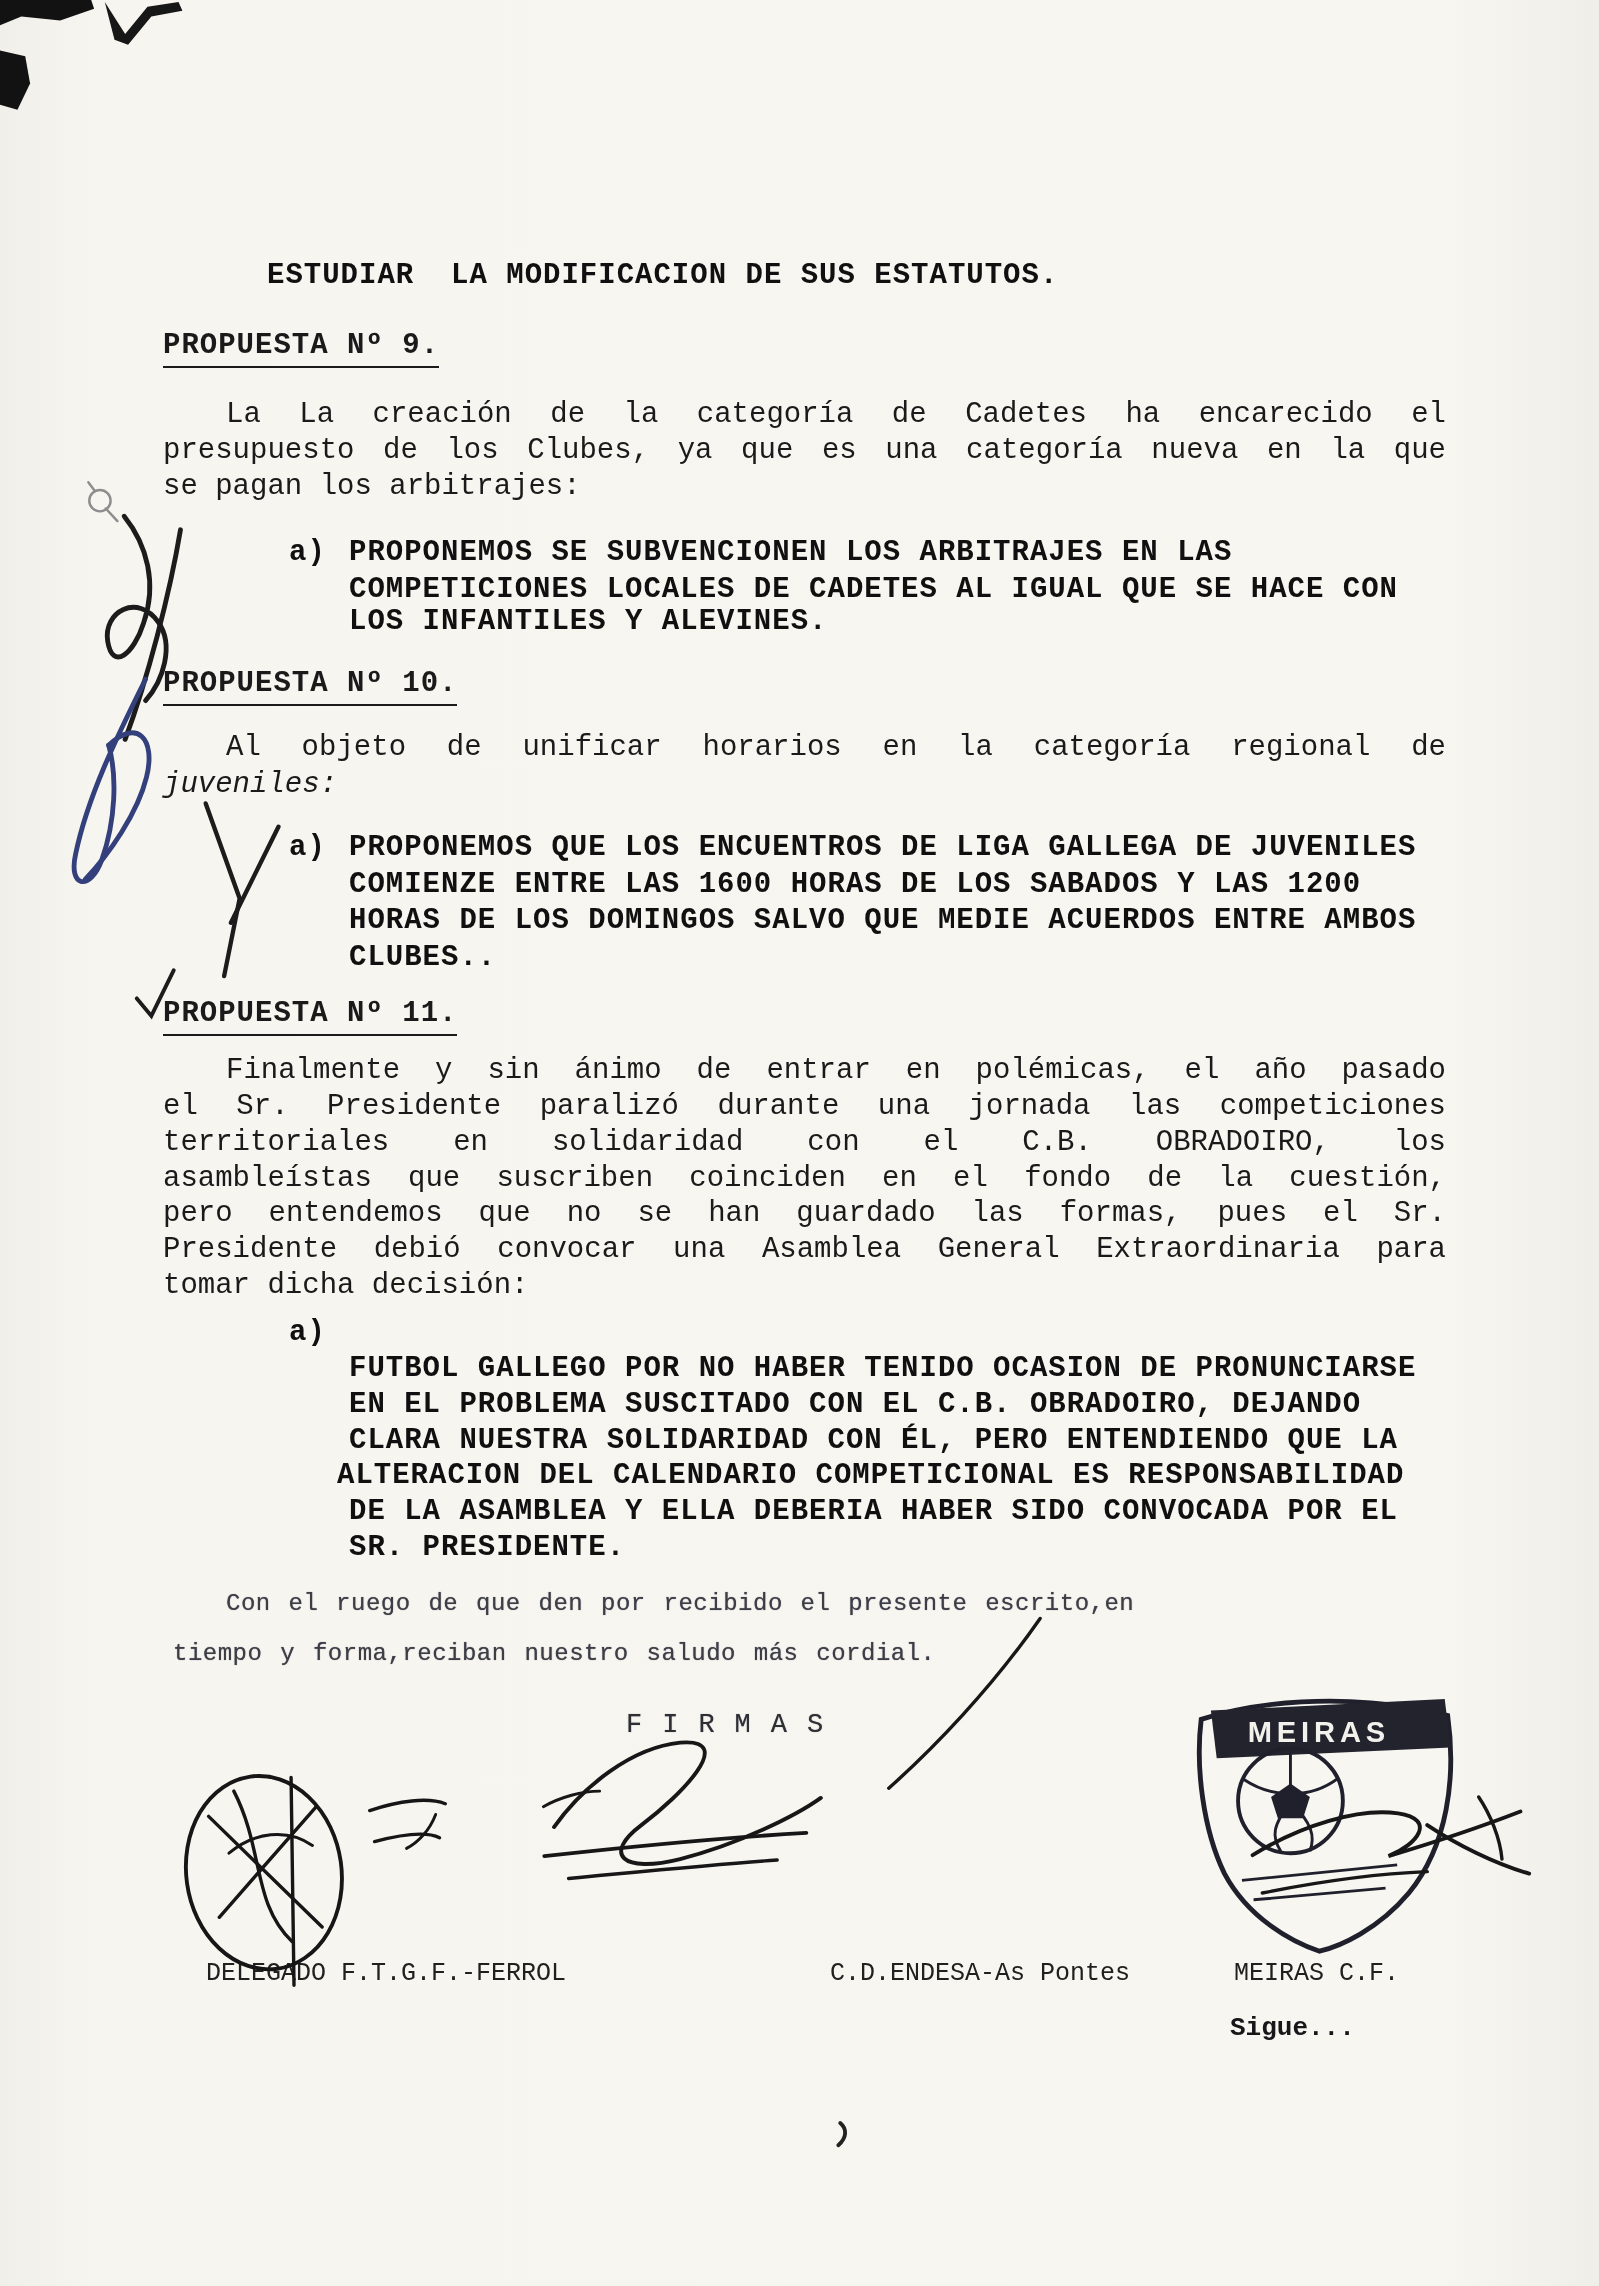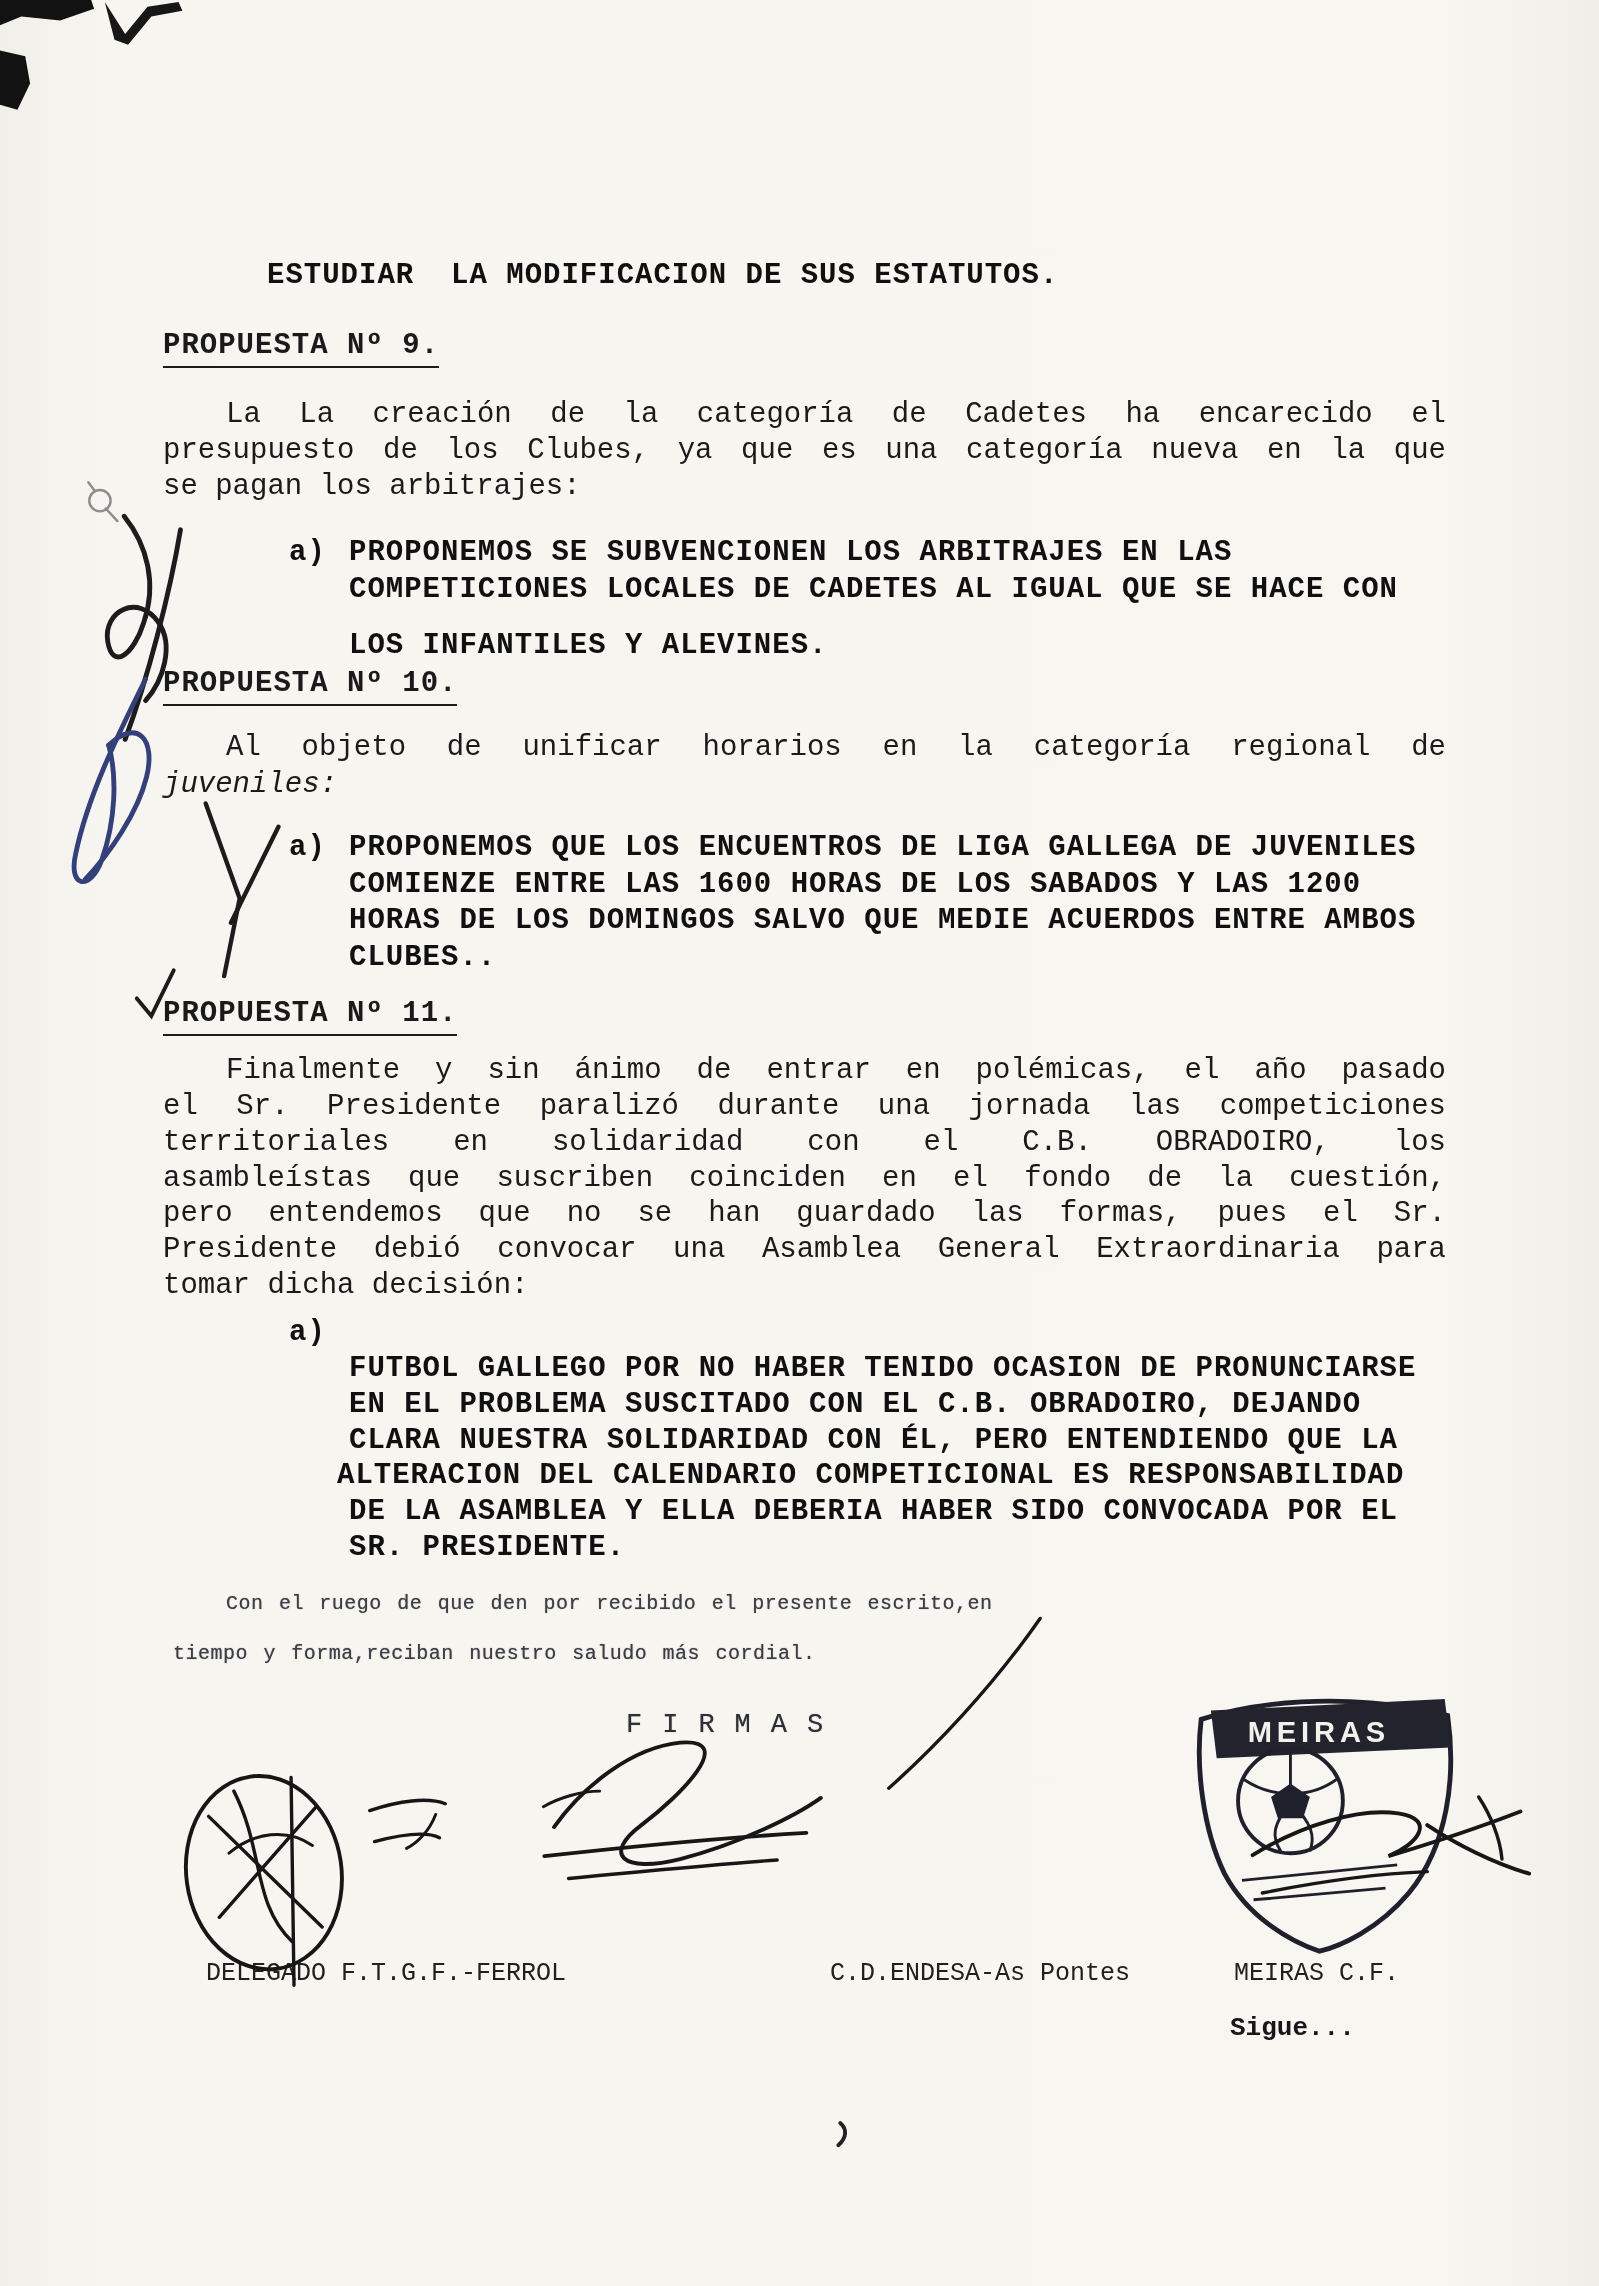--- a/index.html
+++ b/index.html
@@ -9,41 +9,41 @@
     margin:0 auto;
     background:linear-gradient(90deg,#f1efe9 0%,#f7f5f0 6%,#f8f6f1 90%,#f0eee8 100%);
     font-family:"Liberation Mono","DejaVu Sans Mono",monospace;
     color:#1a1a1a;
     overflow:hidden;
   }
   .line{position:absolute;font-size:29px;line-height:35px;white-space:pre;text-align:right;}
   .just{white-space:normal;text-align:justify;text-align-last:justify;}
   .bold{font-weight:bold;letter-spacing:1px;color:#101010;}
   .heading{font-weight:bold;border-bottom:2.9px solid #1b1b1b;padding-bottom:2.9px;letter-spacing:1px;}
-  .faded{font-size:20px;color:#3d3d46;letter-spacing:0.5px;word-spacing:2.9px;text-shadow:0 0 1px rgba(70,70,80,.75);}
+  .faded{font-size:24px;color:#3d3d46;letter-spacing:0.5px;word-spacing:2.9px;text-shadow:0 0 1px rgba(70,70,80,.75);}
   .label{font-size:25px;color:#20201f;}
   .firmas{font-size:27px;color:#2e2e35;letter-spacing:1.9px;text-shadow:0 0 1px rgba(70,70,80,.6);}
   .sigue{font-size:26px;font-weight:bold;color:#17171a;}
   svg.ink{position:absolute;left:0;top:0;pointer-events:none;}
 </style>
 </head>
 <body>
 
 <div class="page">
 
   <div class="line bold" style="left:267px;top:258px;">ESTUDIAR  LA MODIFICACION DE SUS ESTATUTOS.</div>
 
   <div class="line heading" style="left:163px;top:328px;">PROPUESTA Nº 9.</div>
   <div class="line just" style="left:226px;top:397px;width:1220px;">La La creación de la categoría de Cadetes ha encarecido el</div>
   <div class="line just" style="left:163px;top:433px;width:1283px;">presupuesto de los Clubes, ya que es una categoría nueva en la que</div>
   <div class="line" style="left:163px;top:469px;">se pagan los arbitrajes:</div>
   <div class="line bold" style="left:289px;top:535px;">a)</div>
   <div class="line bold" style="left:349px;top:572px;">COMPETICIONES LOCALES DE CADETES AL IGUAL QUE SE HACE CON</div>
   <div class="line bold" style="left:349px;top:535px;">PROPONEMOS SE SUBVENCIONEN LOS ARBITRAJES EN LAS</div>
-  <div class="line bold" style="left:349px;top:628px;">LOS INFANTILES Y ALEVINES.</div>
+  <div class="line bold" style="left:349px;top:604px;">LOS INFANTILES Y ALEVINES.</div>
 
   <div class="line heading" style="left:163px;top:666px;">PROPUESTA Nº 10.</div>
   <div class="line just" style="left:226px;top:730px;width:1220px;">Al objeto de unificar horarios en la categoría regional de</div>
   <div class="line" style="left:163px;top:767px;font-style:italic;">juveniles:</div>
   <div class="line bold" style="left:289px;top:830px;">a)</div>
   <div class="line bold" style="left:349px;top:830px;">PROPONEMOS QUE LOS ENCUENTROS DE LIGA GALLEGA DE JUVENILES</div>
   <div class="line bold" style="left:349px;top:867px;">COMIENZE ENTRE LAS 1600 HORAS DE LOS SABADOS Y LAS 1200</div>
   <div class="line bold" style="left:349px;top:903px;">HORAS DE LOS DOMINGOS SALVO QUE MEDIE ACUERDOS ENTRE AMBOS</div>
   <div class="line bold" style="left:349px;top:940px;">CLUBES..</div>
 

